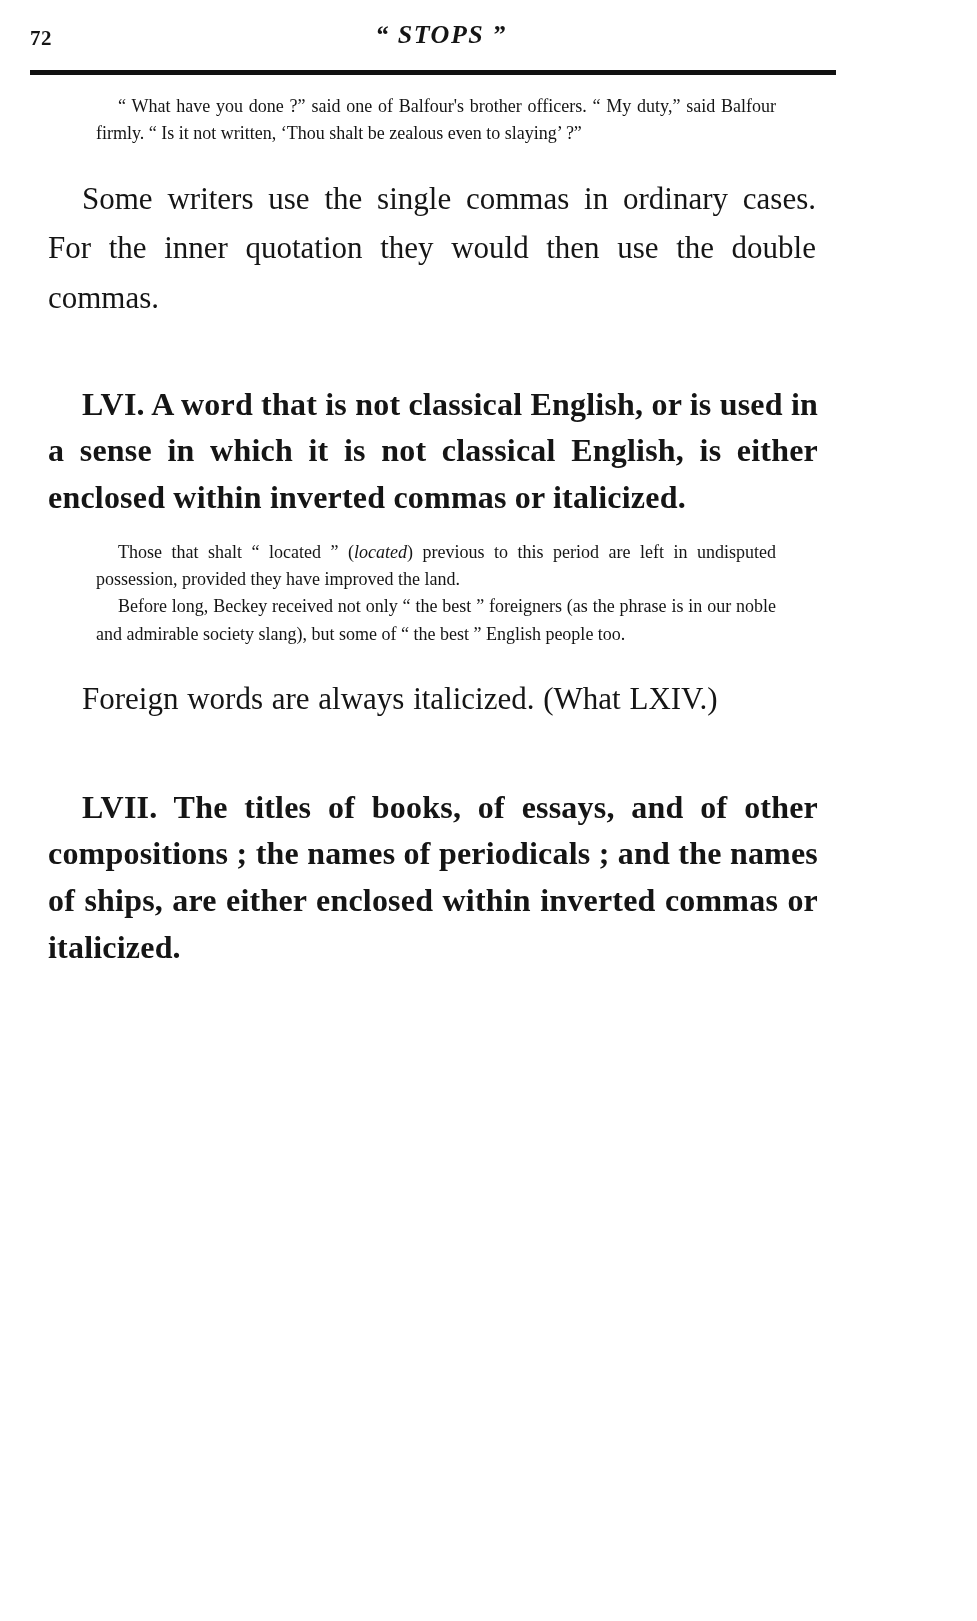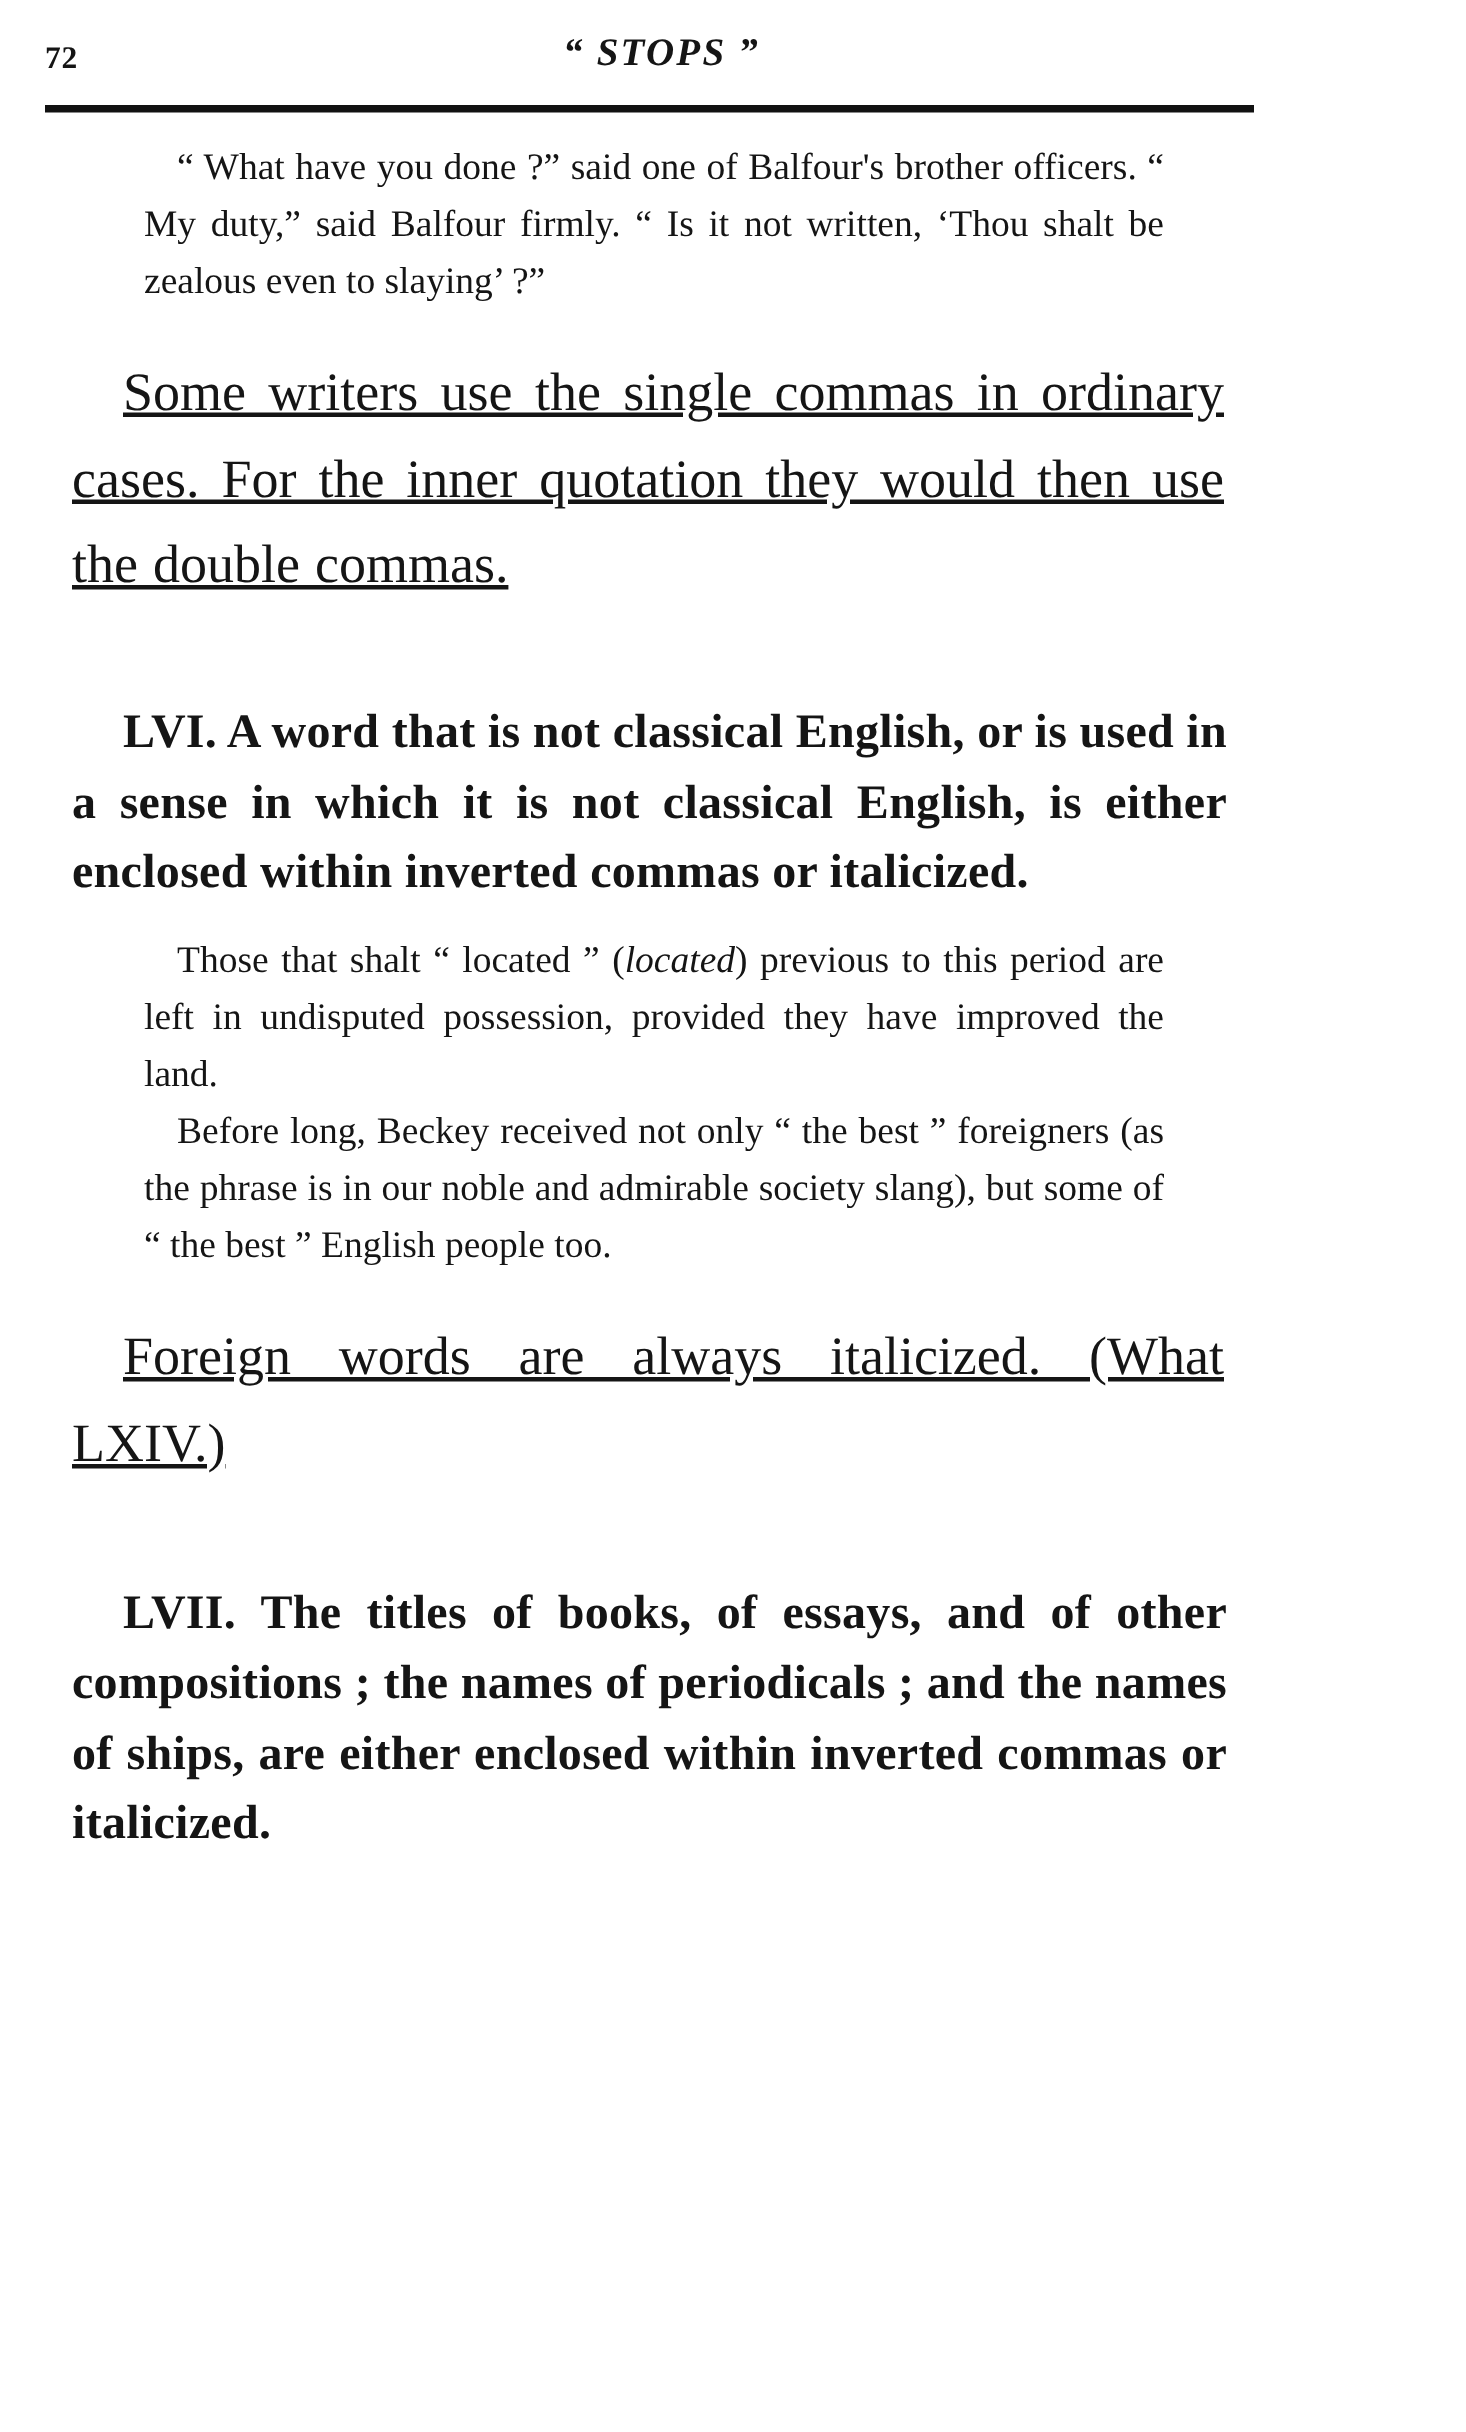--- a/index.html
+++ b/index.html
@@ -53,44 +53,43 @@
   .rule {
     margin: 8px 30px 0 30px;
     border-top: 5px solid #111;
     height: 0;
   }
   .body {
     margin: 0 38px 0 38px;
   }
   
   .extract {
-    font-size: 25px;
+    font-size: 18px;
     line-height: 1.52;
     text-align: justify;
     text-justify: inter-word;
     margin: 18px 52px 0 58px;
     -webkit-hyphens: none;
     hyphens: none;
     font-family: Liberation Serif, serif;
   }
   .extract p {
     margin: 0;
     text-indent: 22px;
   }
   .extract p + p {
     margin-top: 0;
   }
   
   .para {
-    font-size: 36px;
+    font-size: 31px;
     line-height: 1.60;
     text-align: justify;
     margin: 26px 12px 0 10px;
     word-spacing: 1px;
-    text-decoration: underline;
   }
   .para.indent {
     text-indent: 34px;
   }
   
   .rule-head {
     font-size: 32px;
     font-weight: 700;
     line-height: 1.46;
     text-align: justify;

